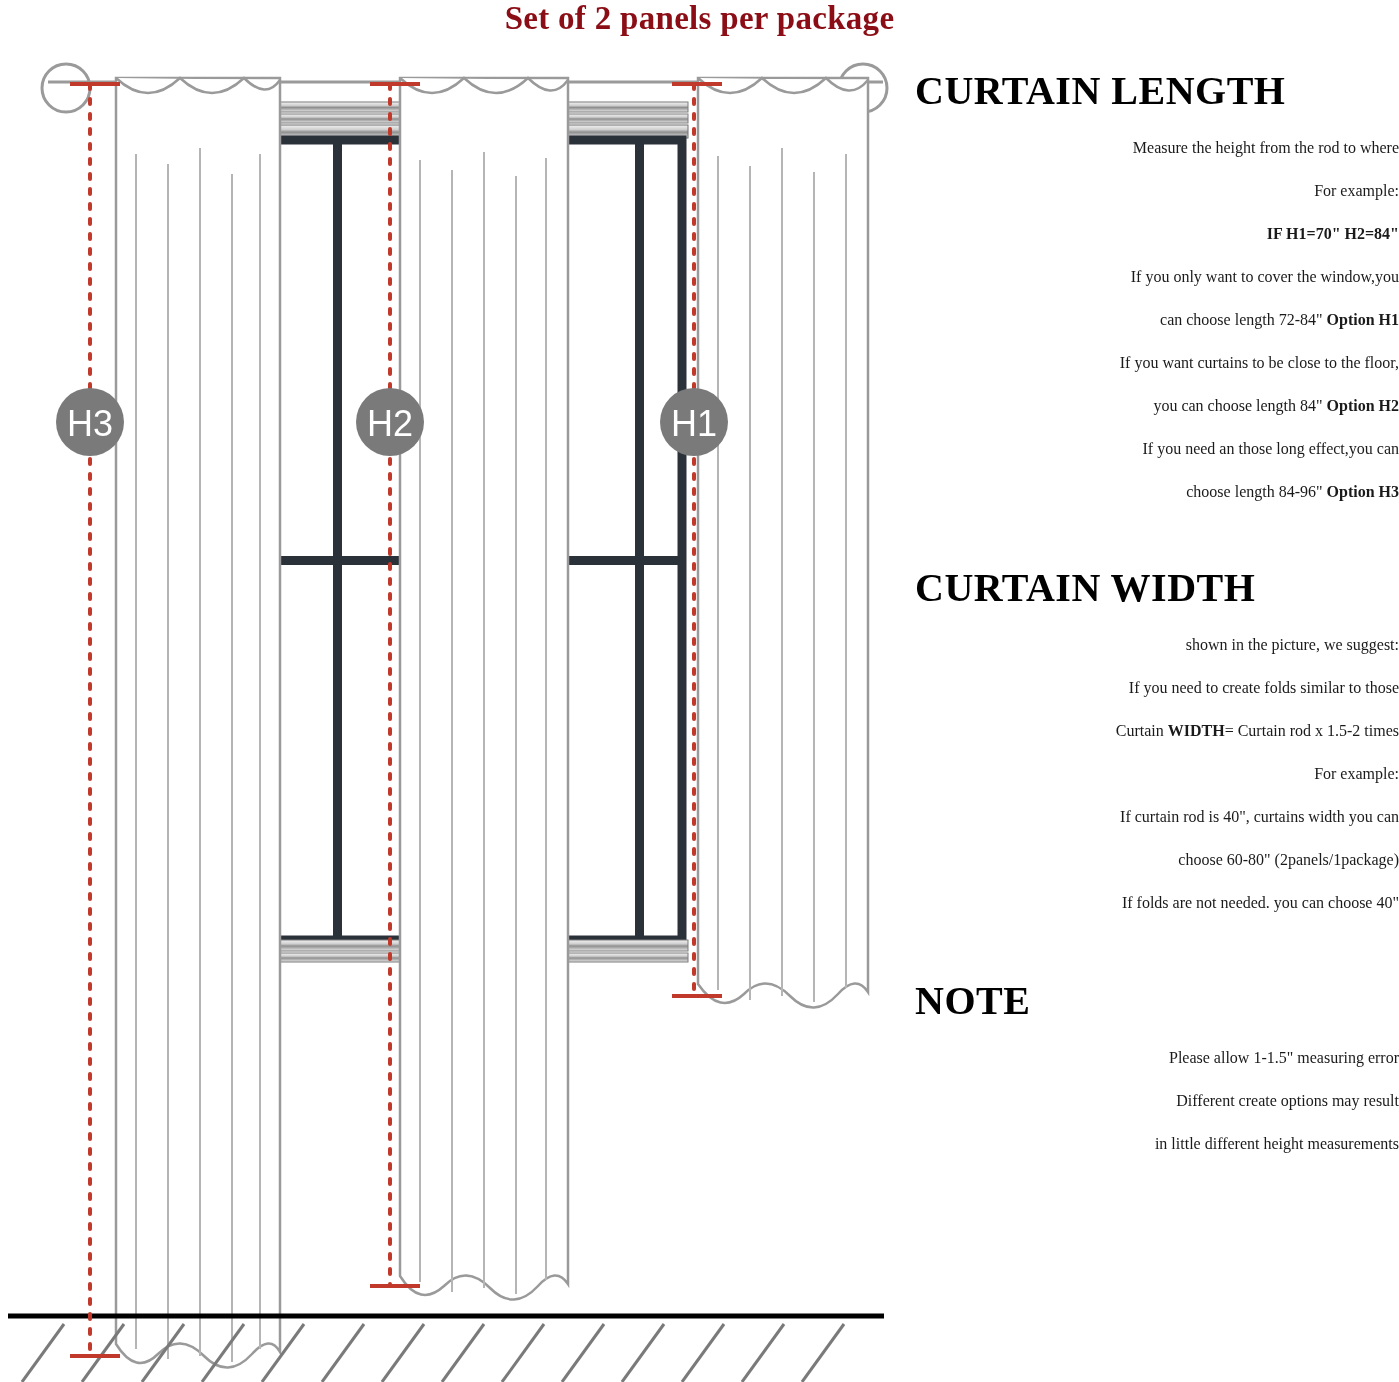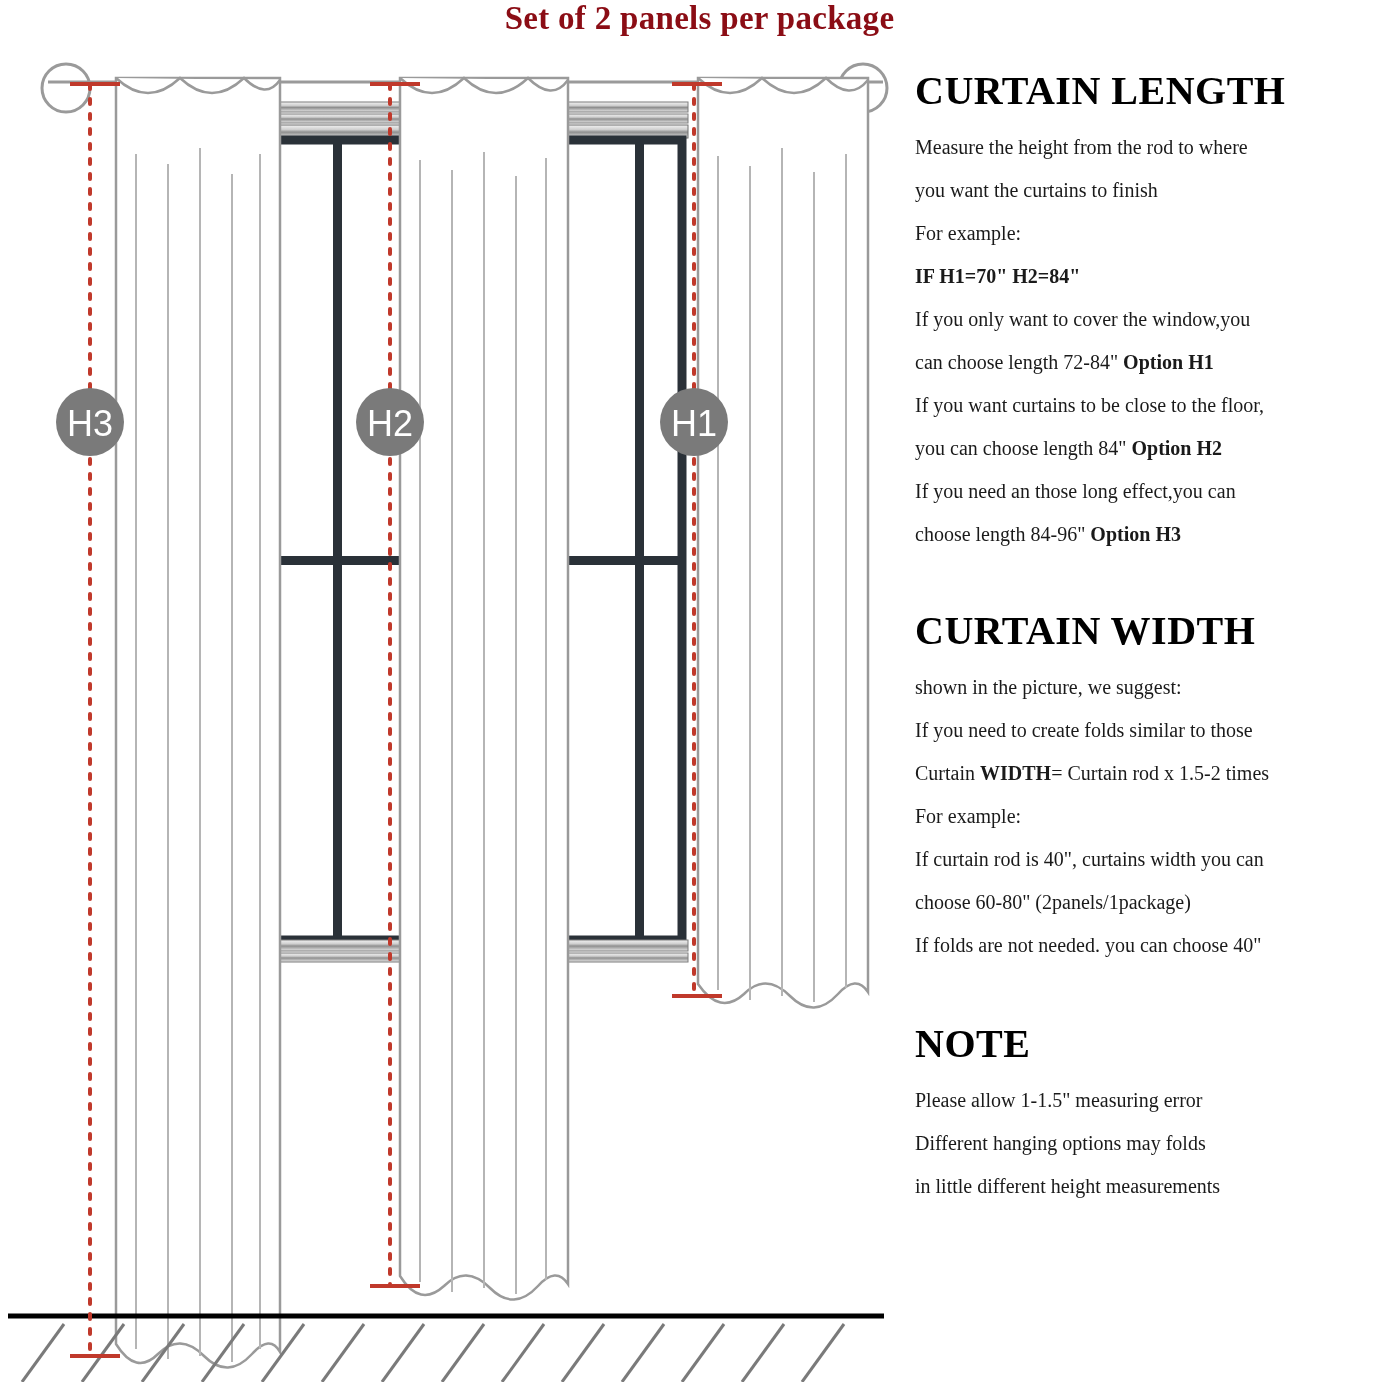--- a/index.html
+++ b/index.html
@@ -56,23 +56,24 @@
     font-family: "Liberation Serif", serif;
     font-weight: bold;
     font-size: 40px;
     letter-spacing: 0.5px;
     color: #000;
     margin: 0 0 14px 0;
     line-height: 1.05;
   }
   .para {
     font-family: "Liberation Serif", serif;
-    font-size: 20px;
+    font-size: 16px;
     line-height: 43px;
     color: #1a1a1a;
+    text-align: right;
   }
   .para b {
     font-weight: bold;
   }
   .block-gap-1 { height: 54px; }
   .block-gap-2 { height: 56px; }
   .line { white-space: nowrap; }
 </style>
 </head>
 <body>
@@ -200,21 +201,20 @@
         <text x="686" y="392" text-anchor="middle" font-family="Liberation Sans, sans-serif" font-size="36" fill="#ffffff">H1</text>
       </g>
     </svg>
   </div>
 
   <div class="textcol">
 
   <div class="heading">CURTAIN LENGTH</div>
       <div class="para">
         <div class="line"><span>Measure the height from the rod to where</span></div>
-        <div class="line"><span>you want the curtains to finish</span></div>
         <div class="line"><span>For example:</span></div>
         <div class="line"><b>IF H1=70"  H2=84"</b></div>
         <div class="line"><span>If you only want to cover the window,you</span></div>
         <div class="line"><span>can choose length 72-84" </span><b>Option H1</b></div>
         <div class="line"><span>If you want curtains to be close to the floor,</span></div>
         <div class="line"><span>you can choose length 84" </span><b>Option H2</b></div>
         <div class="line"><span>If you need an those long effect,you can</span></div>
         <div class="line"><span>choose length 84-96" </span><b>Option H3</b></div>
       </div>
       <div class="block-gap-1"></div>
@@ -225,18 +225,18 @@
         <div class="line"><span>Curtain </span><b>WIDTH</b><span>= Curtain rod x 1.5-2 times</span></div>
         <div class="line"><span>For example:</span></div>
         <div class="line"><span>If curtain rod is 40", curtains width you can</span></div>
         <div class="line"><span>choose 60-80" (2panels/1package)</span></div>
         <div class="line"><span>If folds are not needed. you can choose 40"</span></div>
       </div>
       <div class="block-gap-2"></div>
       <div class="heading">NOTE</div>
       <div class="para">
         <div class="line"><span>Please allow 1-1.5" measuring error</span></div>
-        <div class="line"><span>Different hanging options may folds</span></div>
+        <div class="line"><span>Different create options may result</span></div>
         <div class="line"><span>in little different height measurements</span></div>
       </div>
     </div>
 
 </div>
 
 </body></html>

